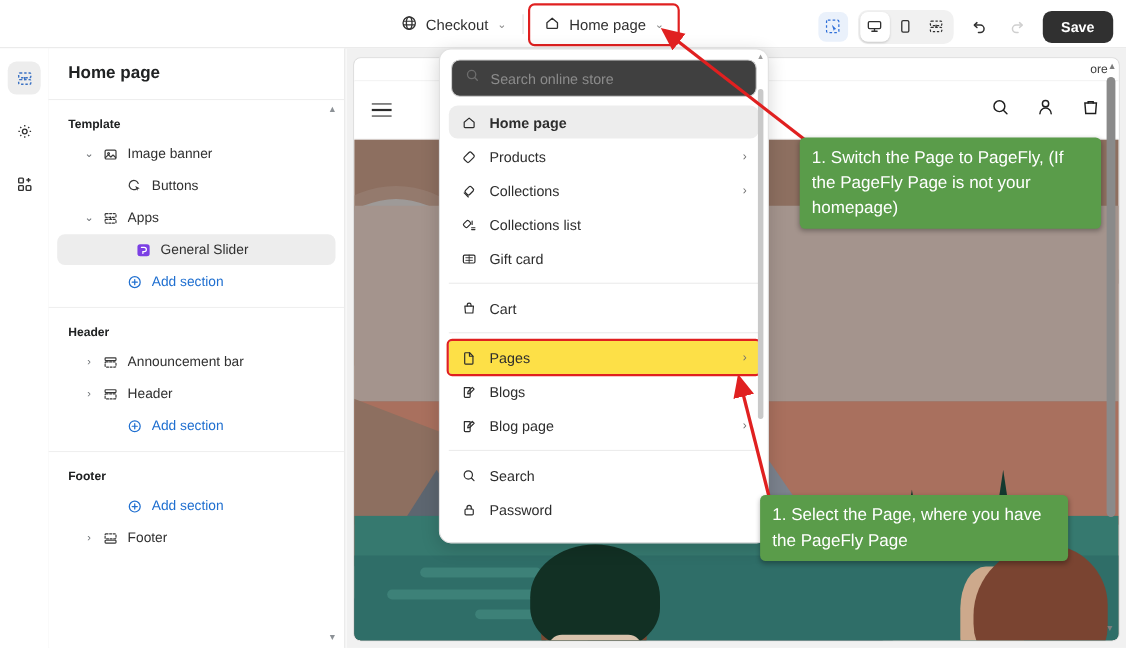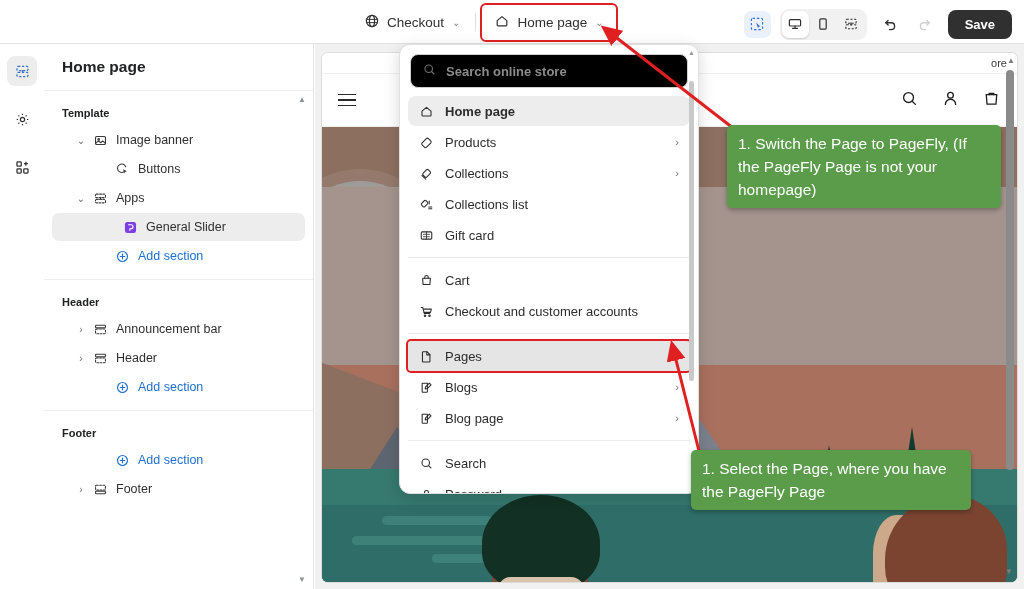--- a/index.html
+++ b/index.html
@@ -119,34 +119,34 @@
 
   
   .menu{
     position:absolute;left:399px;top:44px;width:298px;height:448px;
     background:#fff;border:1px solid #e0e0e0;border-radius:11px;
     box-shadow:0 4px 16px rgba(0,0,0,.16);overflow:hidden;z-index:30;
   }
   .menu-search{padding:9px 10px 7px 10px;}
   .search-box{
     display:flex;align-items:center;gap:9px;height:32px;
-    border:1px solid #d0d0d0;border-radius:8px;padding:0 11px;background:#000000;font-weight:bold;
+    border:1px solid #d0d0d0;border-radius:8px;padding:0 11px;background:#404040;
   }
   .search-ph{font-size:13px;color:#8b8b8b;}
   .m-list{padding:0 8px;}
   .m-item{
     display:flex;align-items:center;height:30px;border-radius:8px;
     padding:0 9px;cursor:pointer;margin:1px 0;position:relative;
   }
   .m-item.sel{background:#ededed;}
   .m-item .mi{width:19px;flex:0 0 19px;display:flex;align-items:center;justify-content:center;margin-right:9px;}
   .m-item .ml{font-size:13px;color:#2d2d2d;}
   .m-item.sel .ml{font-weight:700;}
   .m-item .mchev{position:absolute;right:11px;color:#707070;font-size:11px;}
-  .m-item.hl{outline:2.5px solid #e02020;border-radius:3px;background:#e5e5e5;}
+  .m-item.hl{outline:2.5px solid #e02020;border-radius:3px;background:#fde047;}
   .m-div{height:1px;background:#ececec;margin:7px 0;}
   .m-scroll{position:absolute;right:4px;top:8px;width:5px;height:432px;}
   .m-scroll .th{position:absolute;top:28px;left:0;width:5px;height:300px;background:#c9c9c9;border-radius:3px;}
   .m-scroll .ar{position:absolute;left:-1px;color:#9a9a9a;font-size:7px;}
 
   
   .green-box{
     position:absolute;background:#5a9c4a;color:#fff;border-radius:5px;
     padding:7px 11px;font-size:15.5px;line-height:23px;z-index:60;
     box-shadow:0 2px 5px rgba(0,0,0,.3);font-family:"Liberation Sans",sans-serif;
@@ -511,31 +511,20 @@
         <div class="m-div"></div>
         <div class="m-item">
           <span class="mi">
             <svg width="15" height="15" viewBox="0 0 20 20" fill="none" stroke="#2d2d2d" stroke-width="1.45" stroke-linecap="round" stroke-linejoin="round">
               <path d="M4.8 7h10.4l-.7 8.4H5.5L4.8 7z"></path>
               <path d="M7.7 7V5.7a2.3 2.3 0 014.6 0V7"></path>
             </svg>
           </span>
           <span class="ml">Cart</span>
         </div>
-        <div class="m-item">
-          <span class="mi">
-            <svg width="15" height="15" viewBox="0 0 20 20" fill="none" stroke="#2d2d2d" stroke-width="1.45" stroke-linecap="round" stroke-linejoin="round">
-              <path d="M3 4.6h2l2 8h7.4"></path>
-              <path d="M6.2 6.8h10.2l-1.1 4.4H7"></path>
-              <circle cx="8" cy="15.6" r="1"></circle>
-              <circle cx="14" cy="15.6" r="1"></circle>
-            </svg>
-          </span>
-          <span class="ml">Checkout and customer accounts</span>
-        </div>
         <div class="m-div"></div>
         <div class="m-item hl">
           <span class="mi">
             <svg width="15" height="15" viewBox="0 0 20 20" fill="none" stroke="#2d2d2d" stroke-width="1.45" stroke-linecap="round" stroke-linejoin="round">
               <path d="M5.6 3.6h5l4 4v8.8a1 1 0 01-1 1H5.6a1 1 0 01-1-1V4.6a1 1 0 011-1z"></path>
               <path d="M10.4 3.6v4.2h4.2"></path>
             </svg>
           </span>
           <span class="ml">Pages</span>
           <span class="mchev">›</span>

